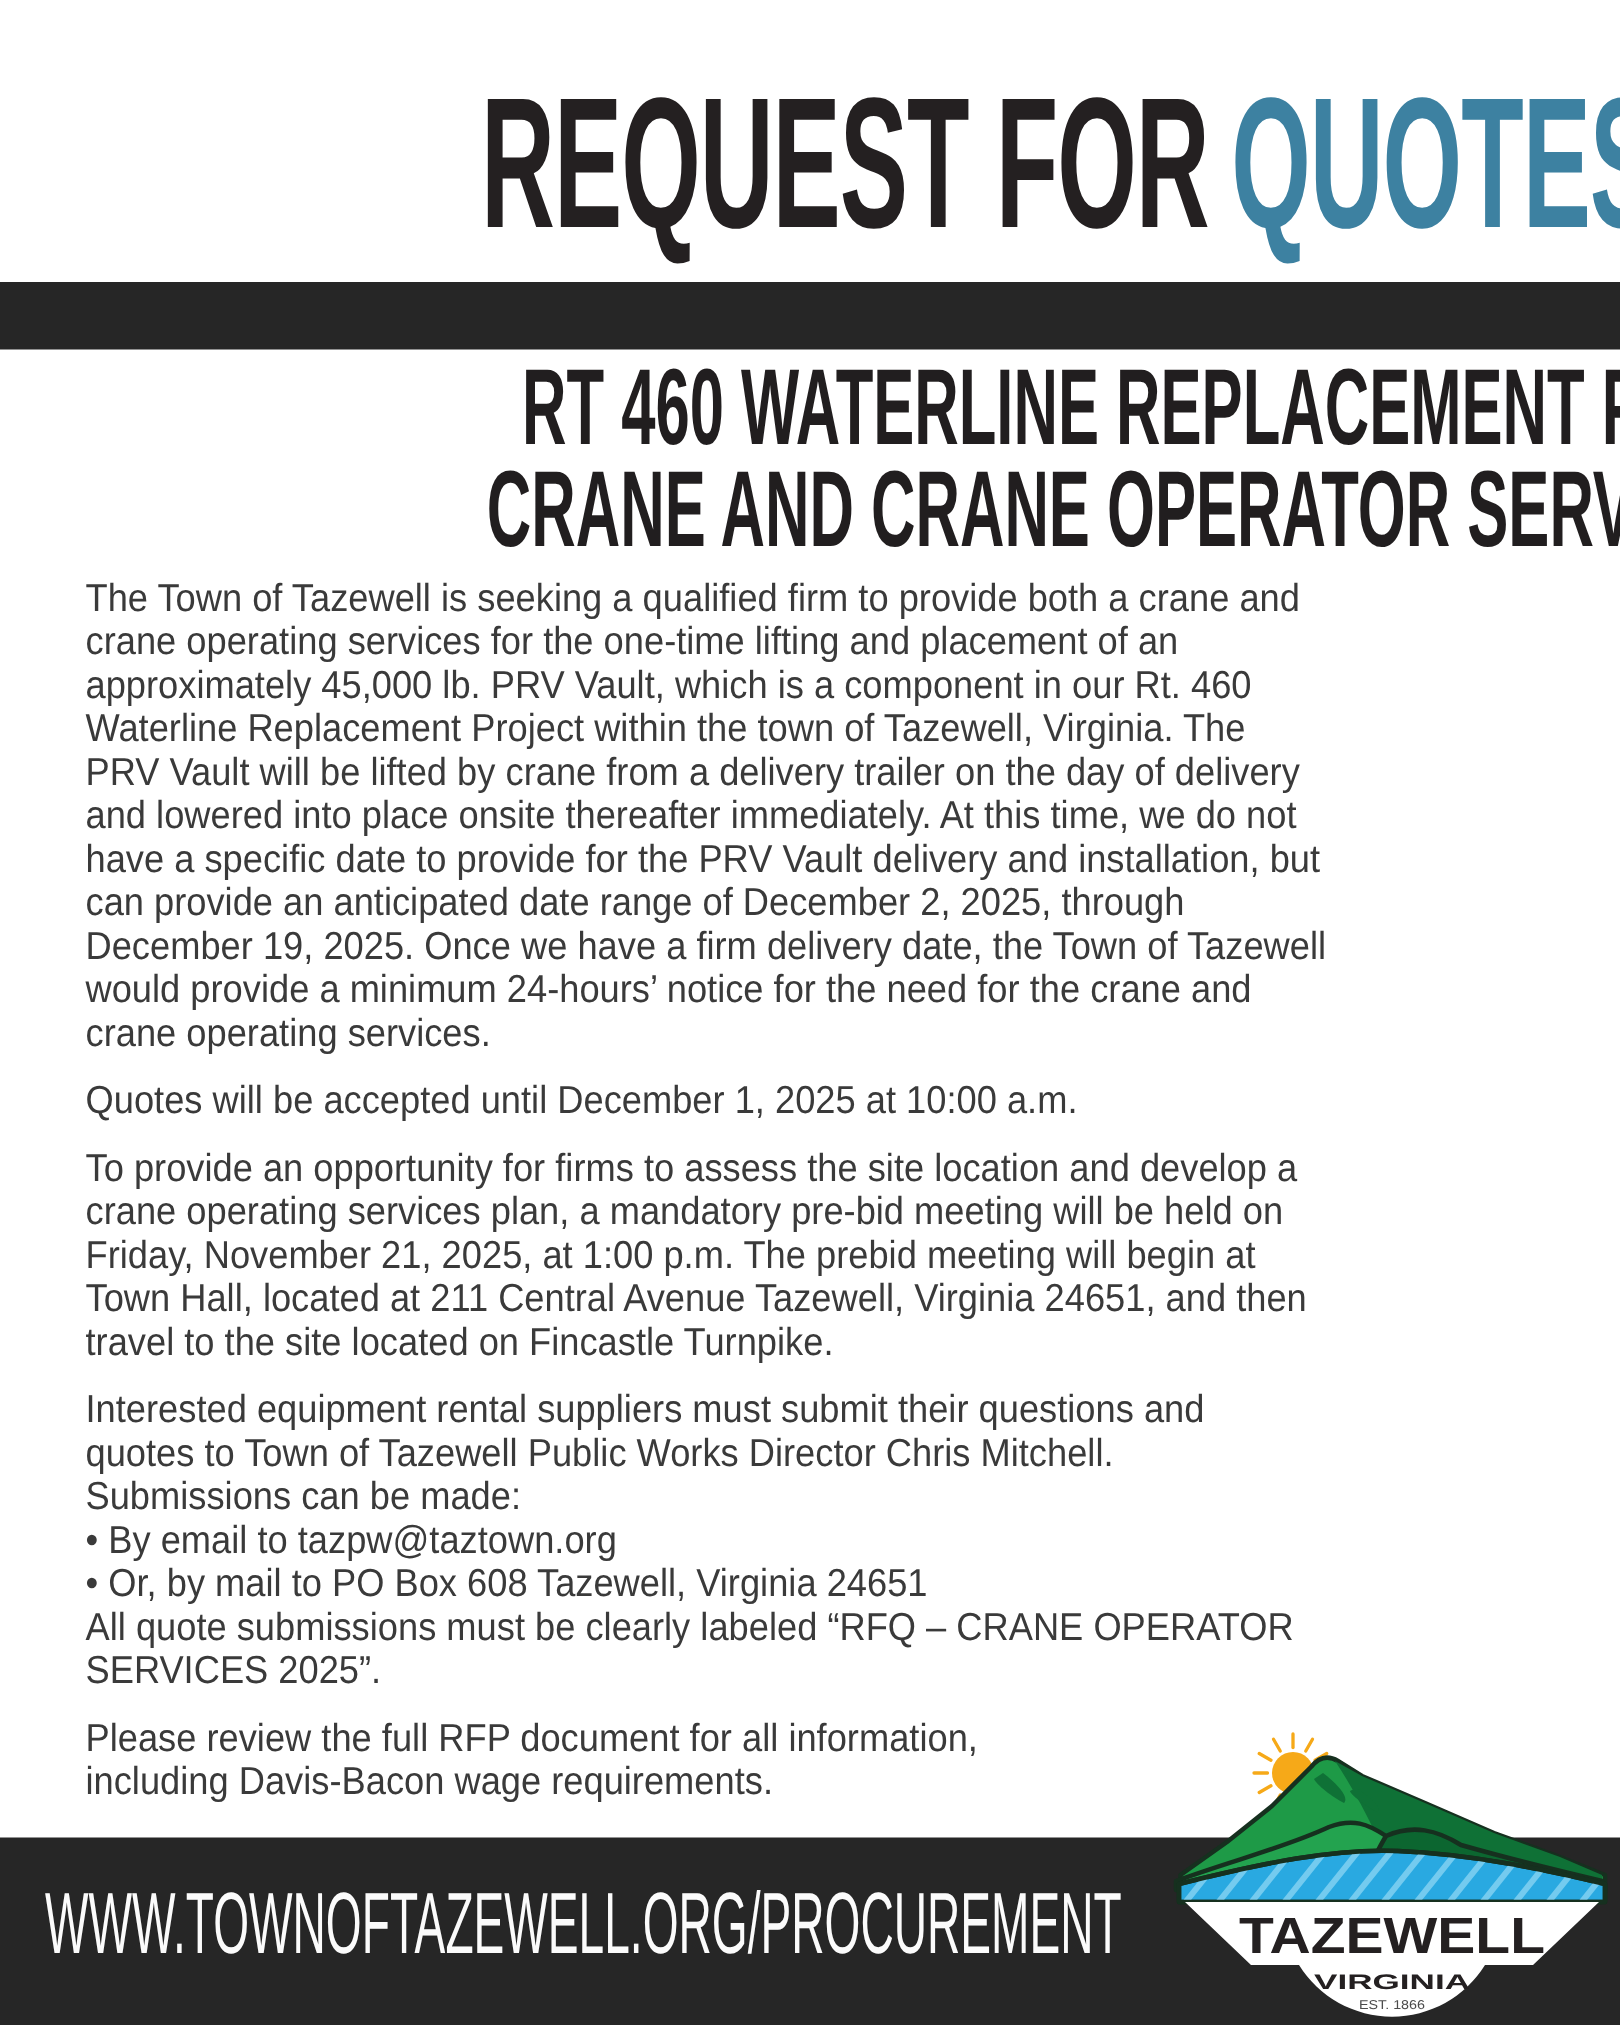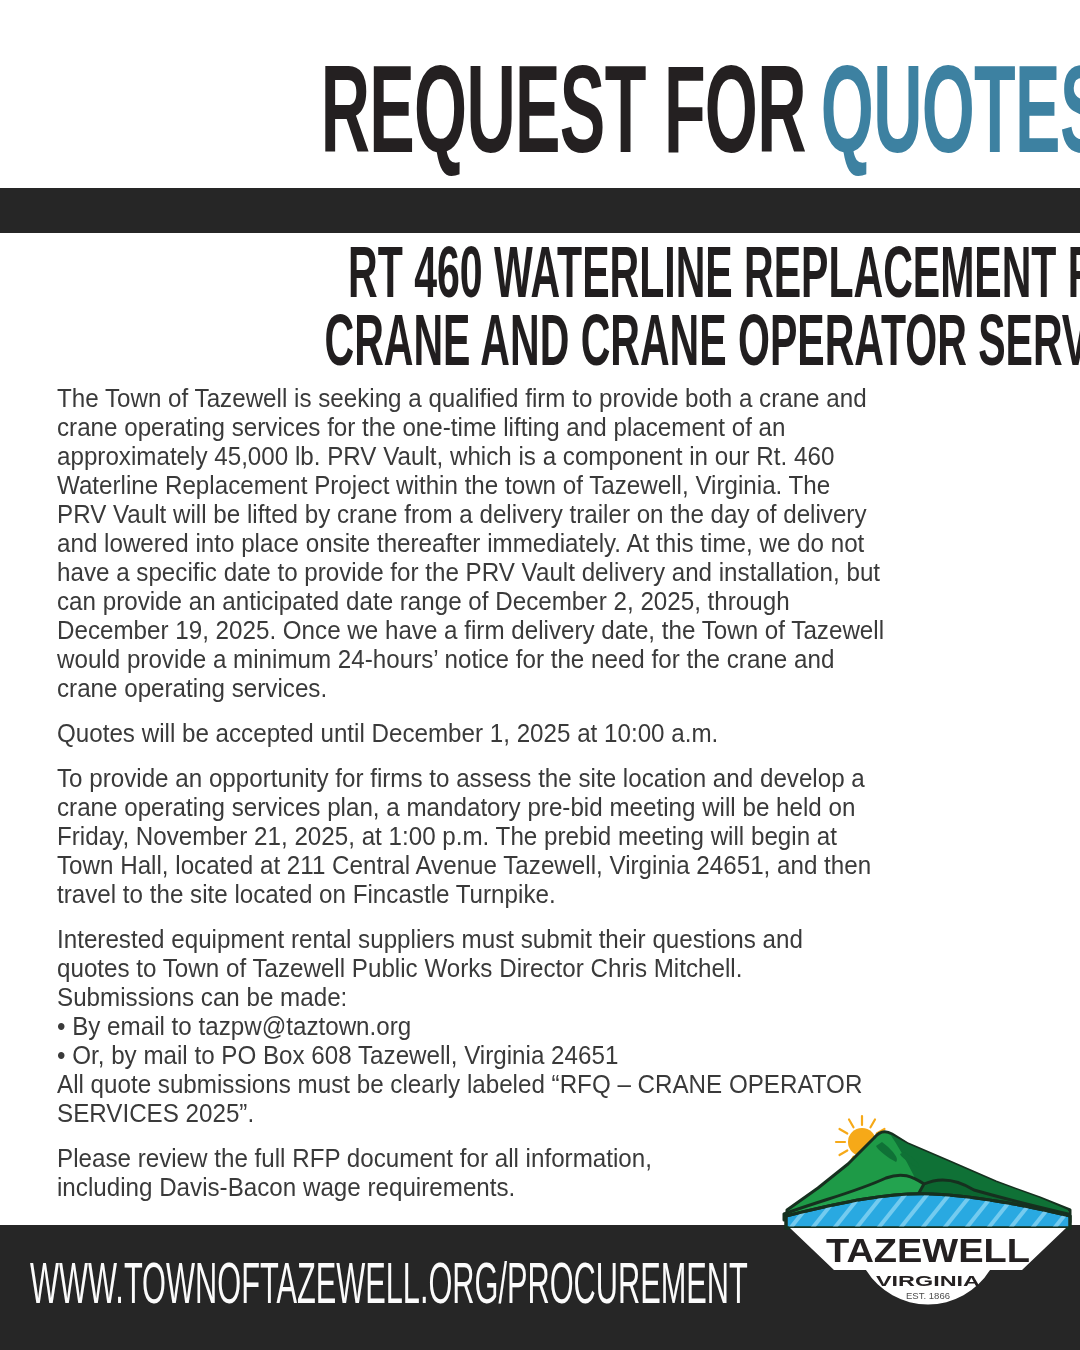--- a/index.html
+++ b/index.html
@@ -87,21 +87,21 @@
   }
   .footer-url .squeeze {
     display: inline-block;
     transform: scaleX(0.53);
     transform-origin: left center;
   }
 
   
   .logo {
     position: absolute;
-    top: 1118px; left: 782px;
+    top: 1158px; left: 782px;
     width: 292px; height: 190px;
   }
   .logo svg { display: block; width: 292px; height: 190px; overflow: visible; }
   .logo-town   { font-family: "Liberation Sans", sans-serif; font-weight: bold; font-size: 34px; fill: #242021; }
   .logo-state  { font-family: "Liberation Sans", sans-serif; font-weight: bold; font-size: 14px; fill: #242021; }
   .logo-est    { font-family: "Liberation Sans", sans-serif; font-size: 8.5px;  fill: #4c4c4c; }
 </style>
 </head>
 <body>
 

